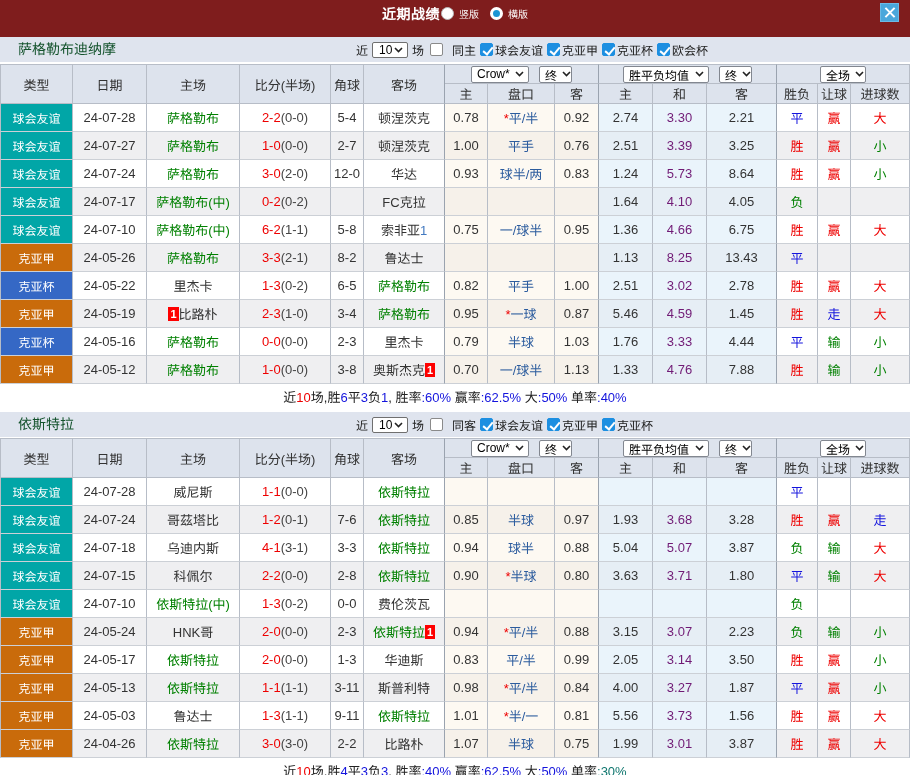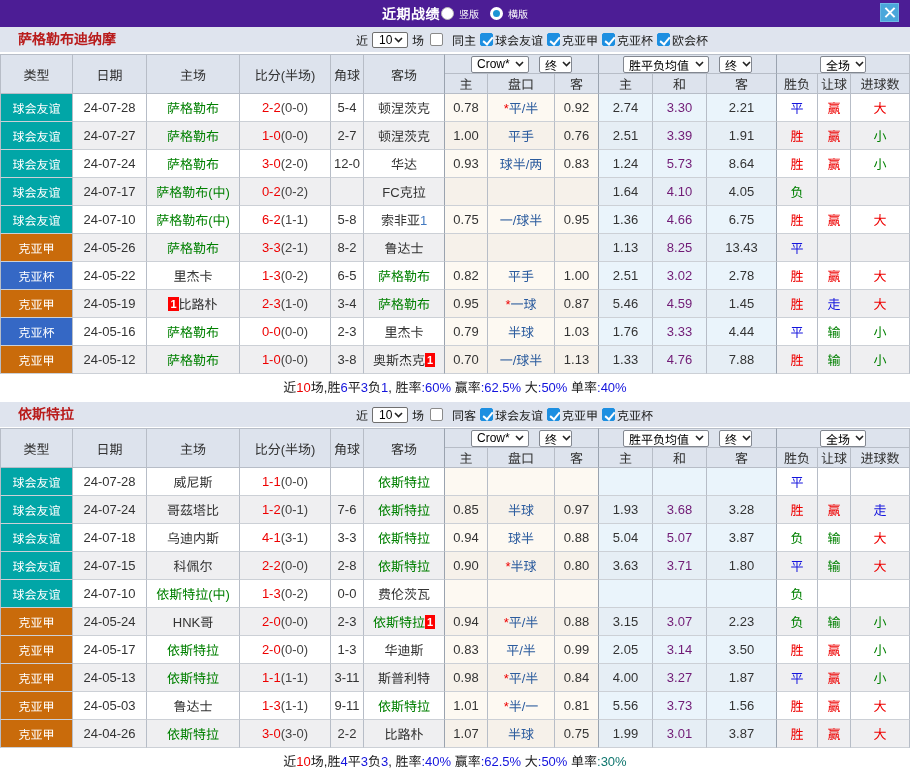--- a/index.html
+++ b/index.html
@@ -1,42 +1,42 @@
 <!DOCTYPE html>
 <html lang="zh-CN"><head>
 <meta charset="utf-8">
 <style>
   * { margin:0; padding:0; box-sizing:border-box; }
   html,body { width:910px; height:775px; overflow:hidden; }
   body { font-family:"Liberation Sans", sans-serif; font-size:13px; color:#333; background:#fff; }
 
   
-  .topbar { position:relative; height:27px; background:#4c1d95;padding-left:28px; }
+  .topbar { position:relative; height:37px; background:#7f1d1d;padding-left:28px; }
   .topbar-center { position:absolute; left:0; right:0; top:0; height:26px;
     display:flex; align-items:center; justify-content:center; color:#fff; }
   .topbar-title { font-weight:bold; font-size:14px; letter-spacing:0.5px; }
   .radio-group { display:flex; align-items:center; gap:5px; }
   .radio-group.first { margin-left:1px; margin-right:11px; }
   .radio { width:13px; height:13px; border-radius:50%; display:inline-block; }
   .radio.on  { background:#fff; border:1px solid #b9b9b9; }
   .radio.off { background:#1b95d4; border:3px solid #fff; }
   .radio-label { font-size:10px; color:#fff; }
   .close-btn { position:absolute; right:11px; top:3px; width:19px; height:19px;
     background:#4aa7db; border:1px solid #6db9e4; display:flex; align-items:center; justify-content:center;
     cursor:pointer; }
   .close-x { position:relative; width:11px; height:11px; }
   .close-x:before, .close-x:after { content:""; position:absolute; left:5px; top:-1px;
     width:2px; height:13px; background:#fff; }
   .close-x:before { transform:rotate(45deg); }
   .close-x:after  { transform:rotate(-45deg); }
 
   
   .section-bar { position:relative; height:25px; background:#dfe4ee; }
-  .team-name { position:absolute; left:18px; top:0; line-height:25px; font-weight:bold;
-    font-size:14px; color:#b91c1c; }
+  .team-name { position:absolute; left:18px; top:0; line-height:25px; font-weight:normal;
+    font-size:14px; color:#14532d; }
   .filter { position:absolute; left:356px; top:0; height:25px; display:flex; align-items:center;
     font-size:12px; color:#222; }
   .filter .gap4 { width:4px; } .filter .gap6 { width:6px; }
   .mini-select { height:16px; background:#fff; border:1px solid #6f6f6f; border-radius:2px;
     display:inline-flex; align-items:center; justify-content:space-between; padding:0 4px 0 6px;
     font-size:12px; color:#000; cursor:pointer; width:36px; }
   .checkbox { width:13px; height:13px; border:1px solid #8a8a8a; border-radius:2px; background:#fff;
     display:inline-block; position:relative; cursor:pointer; flex:none; }
   .checkbox.checked { background:#1d8fe1; border-color:#1d8fe1; }
   .checkbox.checked:after { content:""; position:absolute; left:4px; top:1px; width:4px; height:8px;
@@ -246,21 +246,21 @@
             <td class="plain">24-07-27</td>
             <td class="plain"><span class="green"><span>萨格勒布</span></span></td>
             <td class="plain"><span class="red">1-0</span><span class="score-half">(0-0)</span></td>
             <td class="plain">2-7</td>
             <td class="plain grp"><span><span>顿涅茨克</span></span></td>
             <td class="cream">1.00</td>
             <td class="cream"><span class="line-blue">平手</span></td>
             <td class="cream grp">0.76</td>
             <td class="ltblue">2.51</td>
             <td class="ltblue draw-blue">3.39</td>
-            <td class="ltblue grp">1.91</td>
+            <td class="ltblue grp">3.25</td>
             <td class="plain red">胜</td>
             <td class="plain red">赢</td>
             <td class="plain green">小</td>
           </tr>
           <tr class="odd">
             <td class="type col-first t-friendly">球会友谊</td>
             <td class="plain">24-07-24</td>
             <td class="plain"><span class="green"><span>萨格勒布</span></span></td>
             <td class="plain"><span class="red">3-0</span><span class="score-half">(2-0)</span></td>
             <td class="plain">12-0</td>

